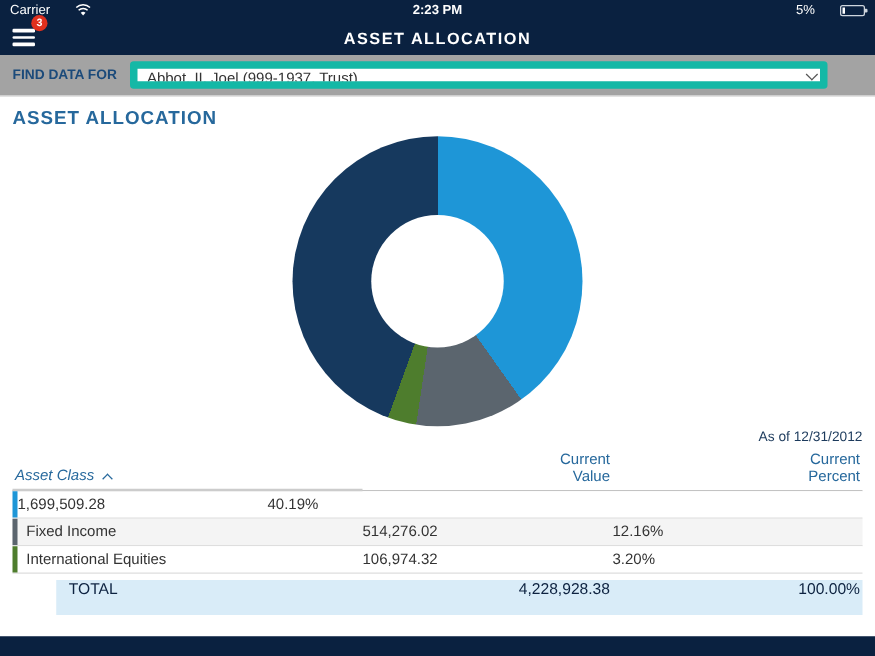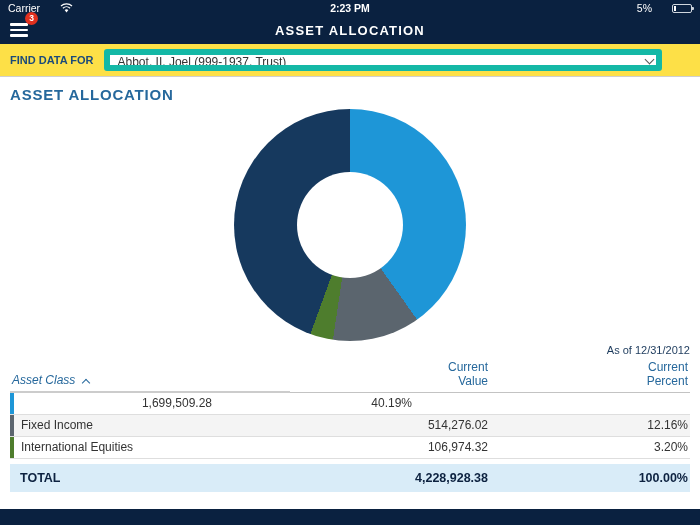--- a/index.html
+++ b/index.html
@@ -16,21 +16,21 @@
   .battery .fill { position:absolute; left:1px; top:1px; bottom:1px; width:2px; background:#fff; }
 
   
   .navbar { position:relative; height:28px; background:#0a2140; display:flex; align-items:center; justify-content:center; }
   .nav-title { color:#fff; font-size:13px; font-weight:bold; letter-spacing:1.2px; }
   .menu-btn { position:absolute; left:10px; top:1px; width:26px; height:26px; background:transparent; border:none; cursor:pointer; }
   .menu-btn .bar { display:block; width:18px; height:2.5px; background:#fff; margin:3px 0; border-radius:1px; }
   .menu-badge { position:absolute; top:-5px; right:-2px; min-width:13px; height:13px; background:#e0301e; color:#fff; border-radius:50%; font-size:8.5px; line-height:13px; text-align:center; font-weight:bold; }
 
   
-  .findbar { height:33px; background:#fde047; border-bottom:1px solid #cfcfcf; display:flex; align-items:center; padding:0 38px 0 10px; gap:10px; }
+  .findbar { height:33px; background:#a3a3a3; border-bottom:1px solid #cfcfcf; display:flex; align-items:center; padding:0 38px 0 10px; gap:10px; }
   .find-label { color:#1b4a7a; font-size:11px; font-weight:bold; white-space:nowrap; }
   .select-wrap { position:relative; flex:1; }
   .select-wrap select { width:100%; height:22px; font-size:12px; color:#333; background:#fff; border:6px solid #14b8a6; border-radius:3px; padding:0 22px 0 8px; appearance:none; -webkit-appearance:none; font-family:"Liberation Sans", sans-serif; }
   .select-chevron { position:absolute; right:9px; top:7px; width:7px; height:7px; border-right:1.5px solid #555; border-bottom:1.5px solid #555; transform:rotate(45deg); pointer-events:none; }
 
   
   .content { padding:0 10px; }
   .section-title { margin-top:9px; color:#26689c; font-size:15px; font-weight:bold; letter-spacing:0.8px; }
 
   .donut-wrap { display:flex; justify-content:center; margin-top:6px; }
@@ -42,22 +42,22 @@
   
   .table { margin-top:4px; font-size:12px; }
   .thead { display:flex; align-items:flex-end; color:#26689c; border-bottom:1px solid #c3c3c3; padding-bottom:3px; min-height:28px; }
   .th-class { flex:1; display:flex; align-items:flex-end; padding-left:2px; border-bottom:2px solid #cccccc; margin-bottom:-4px; padding-bottom:4px;font-style:italic; }
   .caret-up { display:inline-block; width:6px; height:6px; border-left:1.5px solid #26689c; border-top:1.5px solid #26689c; transform:rotate(45deg); margin:0 0 1px 8px; }
   .th-val, .th-pct { width:200px; text-align:right; white-space:pre-line; line-height:1.2; padding-right:2px; }
   .trow { display:flex; align-items:center; height:22px; border-bottom:1px solid #dedede; color:#333; background:#fff; }
   .trow.alt { background:#f4f4f4; }
   .indicator { width:4px; align-self:stretch; }
   .c-class { flex:1; padding-left:7px; }
-  .c-val, .c-pct { width:200px; text-align:right; padding-right:2px; }
-  .total-row { display:flex; align-items:center; height:28px; margin-top:5px; background:#d9ecf8; color:#0d2240; font-weight:bold; font-size:12.5px; }
+  .c-val, .c-pct { width:200px; text-align:left; padding-right:2px; }
+  .total-row { display:flex; align-items:flex-start; height:28px; margin-top:5px; background:#d9ecf8; color:#0d2240; font-weight:normal; font-size:12.5px;margin-left:35px; }
   .t-label { flex:1; padding-left:10px; }
   .t-val, .t-pct { width:200px; text-align:right; padding-right:2px; }
 
   .bottombar { position:absolute; left:0; right:0; bottom:0; height:16px; background:#0a2140; }
 </style>
 </head>
 <body>
 
 <div class="screen">
 

